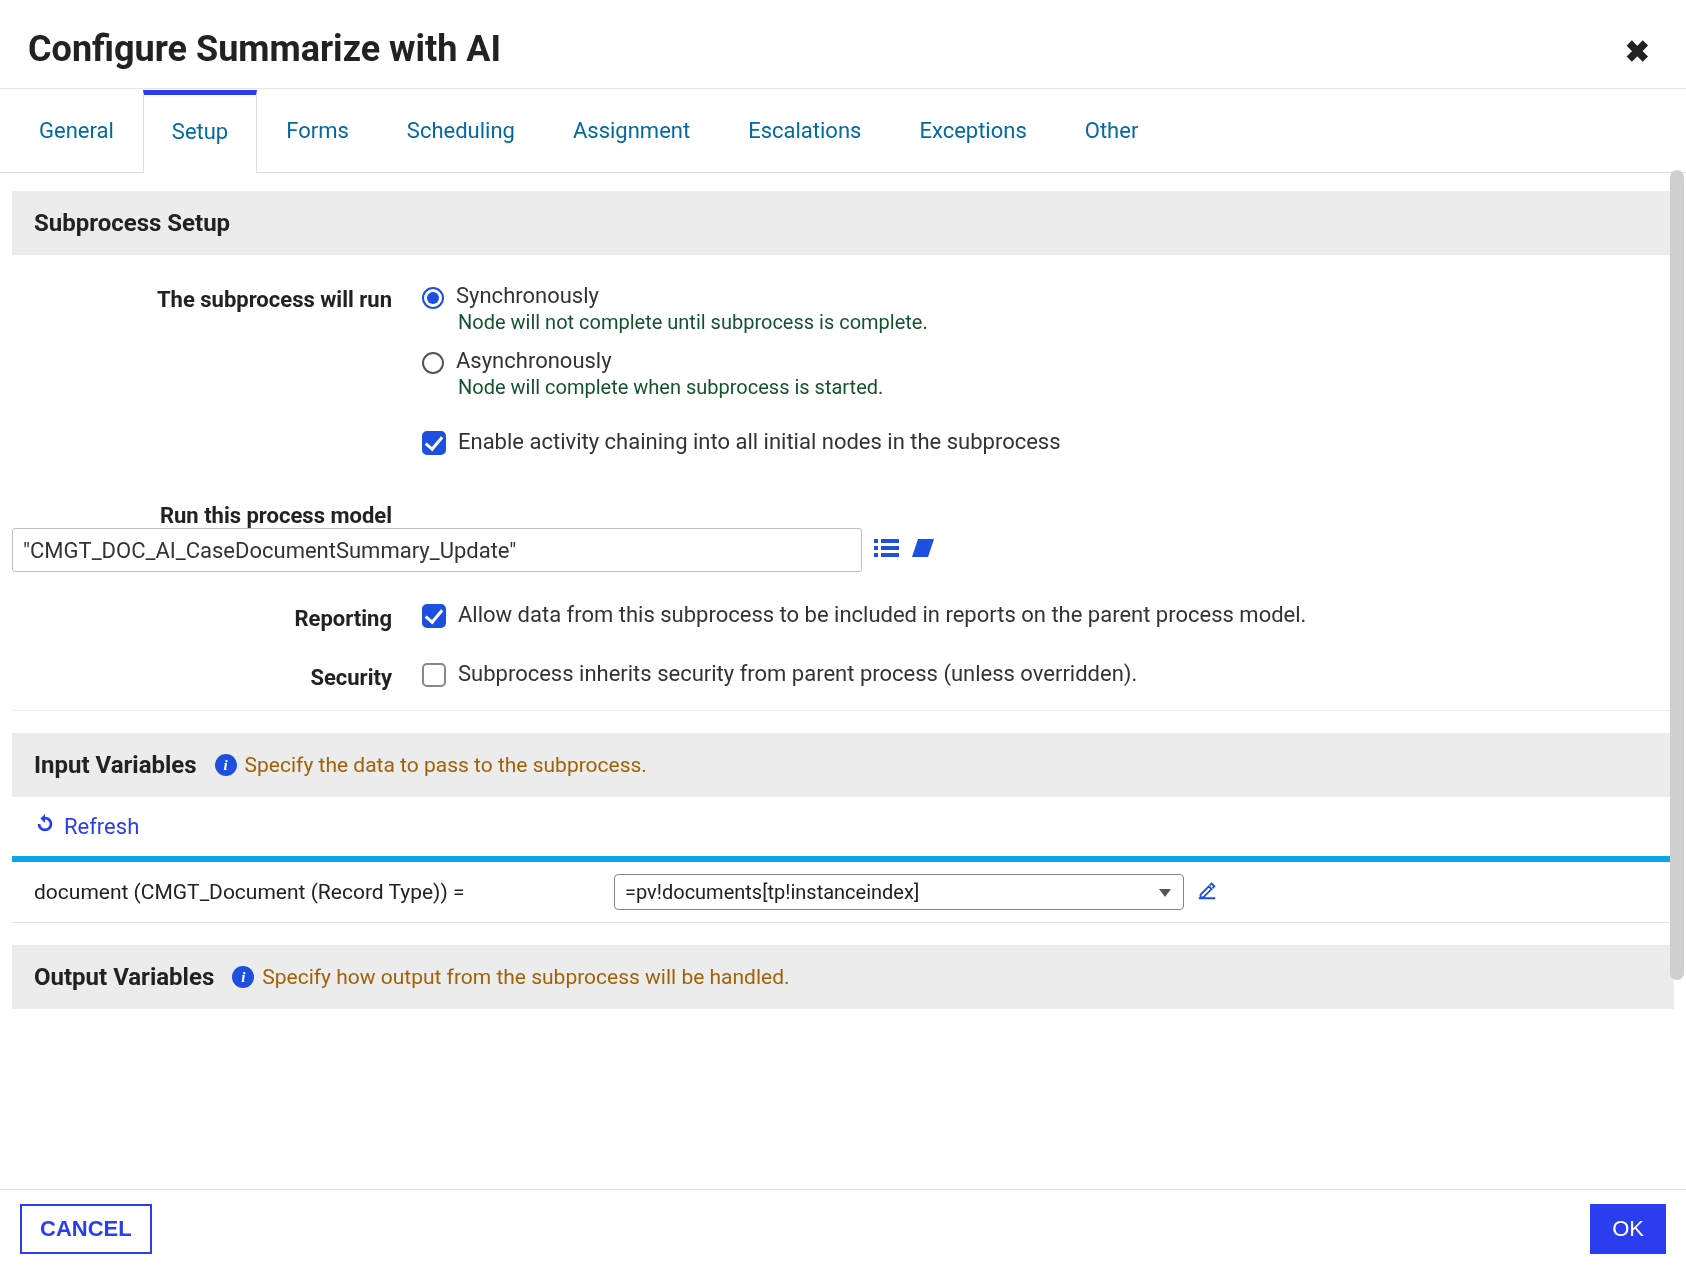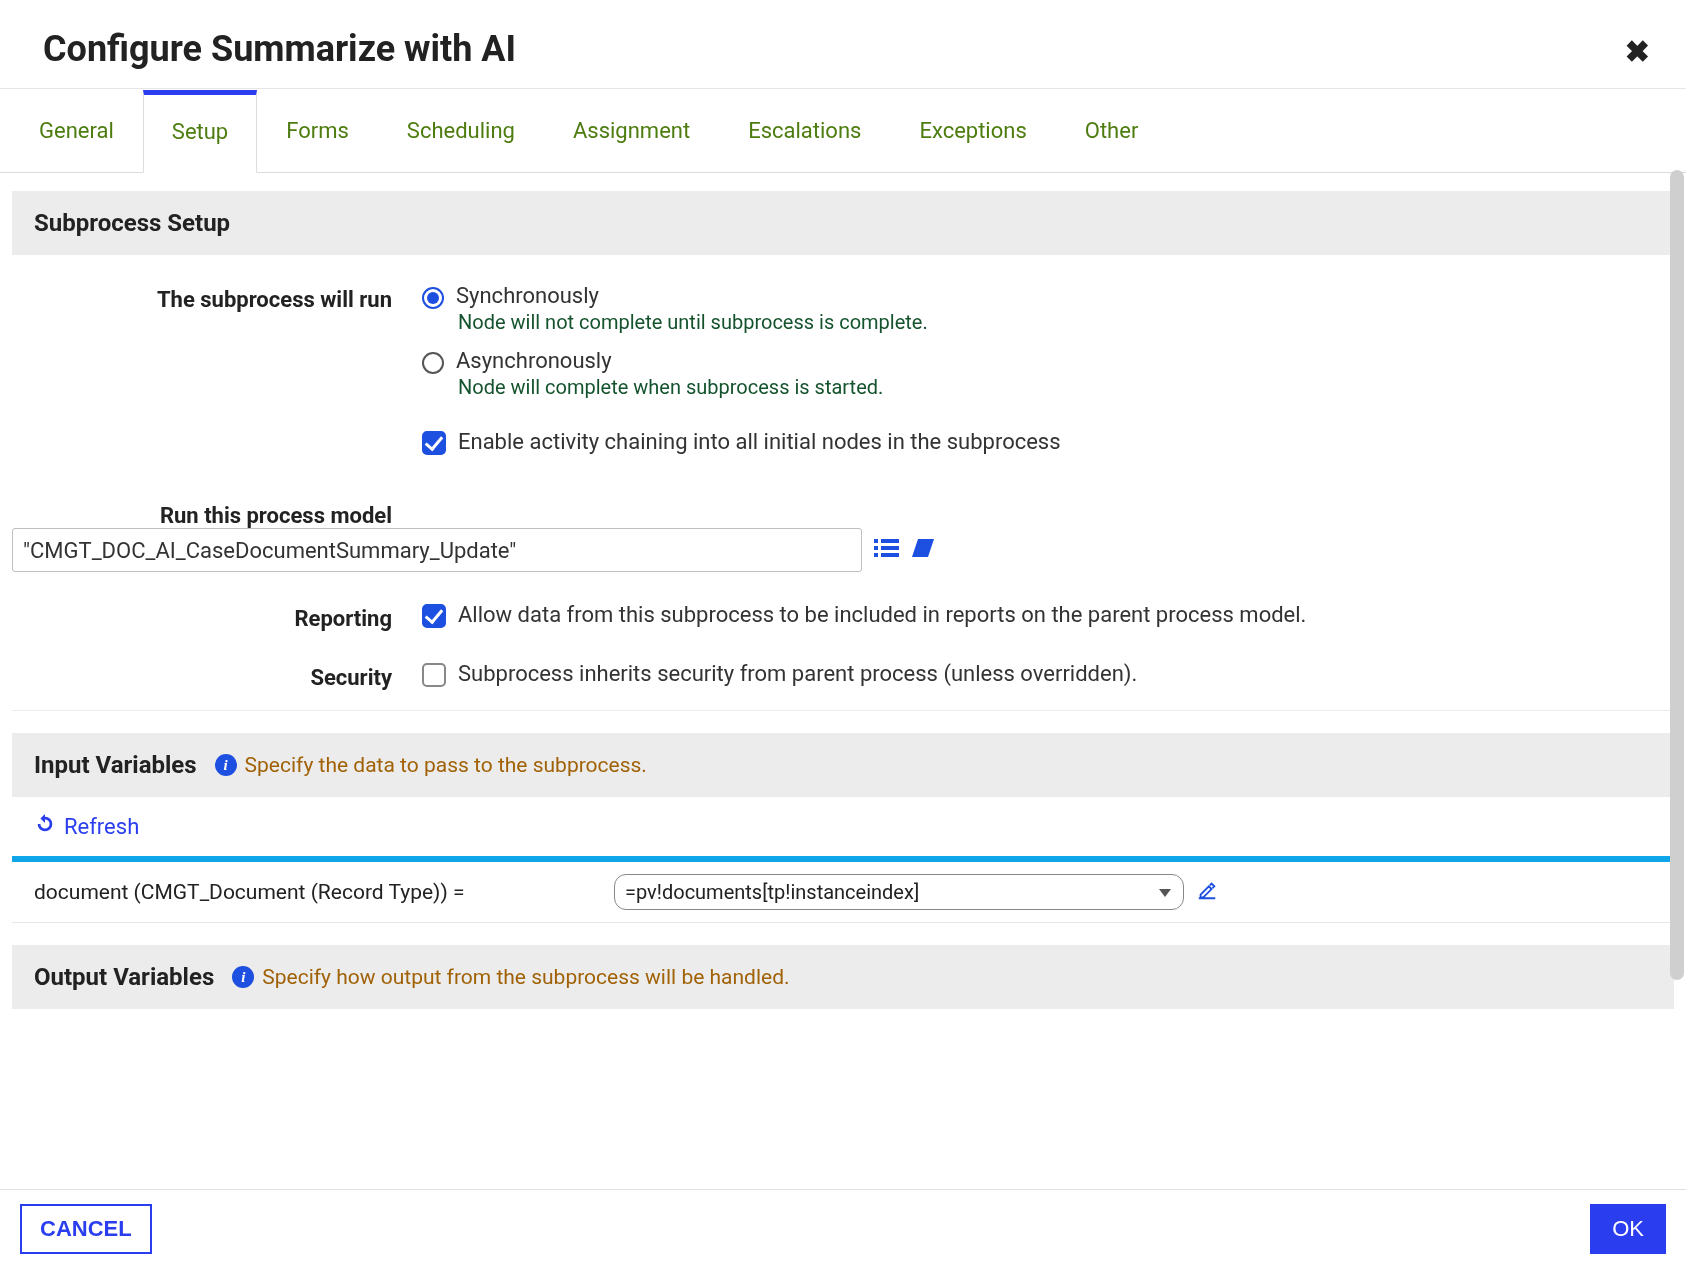--- a/index.html
+++ b/index.html
@@ -1,26 +1,26 @@
 <!DOCTYPE html>
 <html><head>
 <meta charset="utf-8">
 <style>
 * { box-sizing: border-box; margin: 0; padding: 0; }
 body { font-family: -apple-system, BlinkMacSystemFont, "Segoe UI", Roboto, sans-serif; color: #222; background: #fff; width: 1686px; height: 1268px; position: relative; }
 
 .dialog { display: flex; flex-direction: column; height: 100%; }
 
 .header { display: flex; justify-content: space-between; align-items: flex-start; padding: 28px 30px 18px 28px; border-bottom: 1px solid #e6e6e6; }
-.title { font-size: 36px; font-weight: 700; margin-left: 15px; }
+.title { font-size: 36px; font-weight: 700; }
 .close-x { font-size: 30px; font-weight: 900; cursor: pointer; color: #222; padding: 6px 6px 0 0; }
 
 .tab-area { border-bottom: 1px solid #dcdcdc; padding-left: 10px; }
 .tabs { display: flex; }
-.tab { padding: 28px 28px; font-size: 22px; color: #4d7c0f; cursor: pointer; border: 1px solid transparent; }
+.tab { padding: 28px 28px; font-size: 22px; color: #0369a1; cursor: pointer; border: 1px solid transparent; }
 .tab.active { border: 1px solid #dcdcdc; border-bottom: 1px solid #fff; border-top: 5px solid #2a3ef0; border-radius: 0; position: relative; top: 1px; background: #fff; padding-top: 24px; font-weight: 400; }
 
 .body { flex: 1; overflow-y: auto; padding: 18px 12px 0 12px; position: relative; }
 
 .panel-title-bar { background: #ececec; padding: 18px 22px; font-size: 24px; font-weight: 700; }
 .panel-body { background: #fff; padding: 14px 0 20px 0; border-bottom: 1px solid #ececec; }
 
 .row { display: flex; align-items: flex-start; margin: 14px 0 10px 0; }
 .lbl { width: 410px; text-align: right; padding-right: 30px; font-size: 22px; font-weight: 700; padding-top: 4px; }
 .val { flex: 1; font-size: 22px; color: #333; }
@@ -54,21 +54,21 @@
 .info-icon { width: 22px; height: 22px; border-radius: 50%; background: #1d4fe0; color: #fff; font-size: 15px; font-weight: 900; display: inline-flex; align-items: center; justify-content: center; font-family: Georgia, serif; font-style: italic; }
 .sec2-desc { font-size: 21px; color: #a16207; }
 
 .refresh-row { padding: 16px 22px; }
 .refresh-link { color: #2a3ef0; font-size: 22px; display: inline-flex; align-items: center; gap: 8px; cursor: pointer; }
 .refresh-ico svg { width: 22px; height: 22px; }
 
 .var-row { display: flex; align-items: center; border-top: 6px solid #0ea5e9; border-bottom: 1px solid #e6e6e6; padding: 12px 22px; font-size: 21px; }
 .var-label { width: 580px; }
 .var-select-wrap { display: flex; align-items: center; gap: 12px; }
-.var-select { width: 570px; height: 36px; border: 1px solid #888; border-radius: 12px; background: #fff; font-size: 20px; padding: 0 30px 0 10px; position: relative; display: flex; align-items: center; }
+.var-select { width: 570px; height: 36px; border: 1px solid #888; border-radius: 4px; background: #fff; font-size: 20px; padding: 0 30px 0 10px; position: relative; display: flex; align-items: center; }
 .var-select::after { content: ""; position: absolute; right: 12px; top: 14px; width: 0; height: 0; border-left: 6px solid transparent; border-right: 6px solid transparent; border-top: 8px solid #555; }
 .edit-icon { color: #1d4fe0; }
 
 .footer { border-top: 1px solid #e0e0e0; padding: 14px 20px; display: flex; justify-content: space-between; align-items: center; background: #fff; }
 .btn-cancel { border: 2px solid #2a3ef0; color: #2a3ef0; background: #fff; font-size: 22px; font-weight: 600; padding: 10px 18px; cursor: pointer; }
 .btn-ok { background: #2a3ef0; color: #fff; border: none; font-size: 22px; font-weight: 500; padding: 12px 22px; cursor: pointer; }
 
 .scroll-hint { position: absolute; right: 2px; top: 170px; width: 14px; height: 810px; background: #cfcfcf; border-radius: 8px; }
 </style>
 </head>

